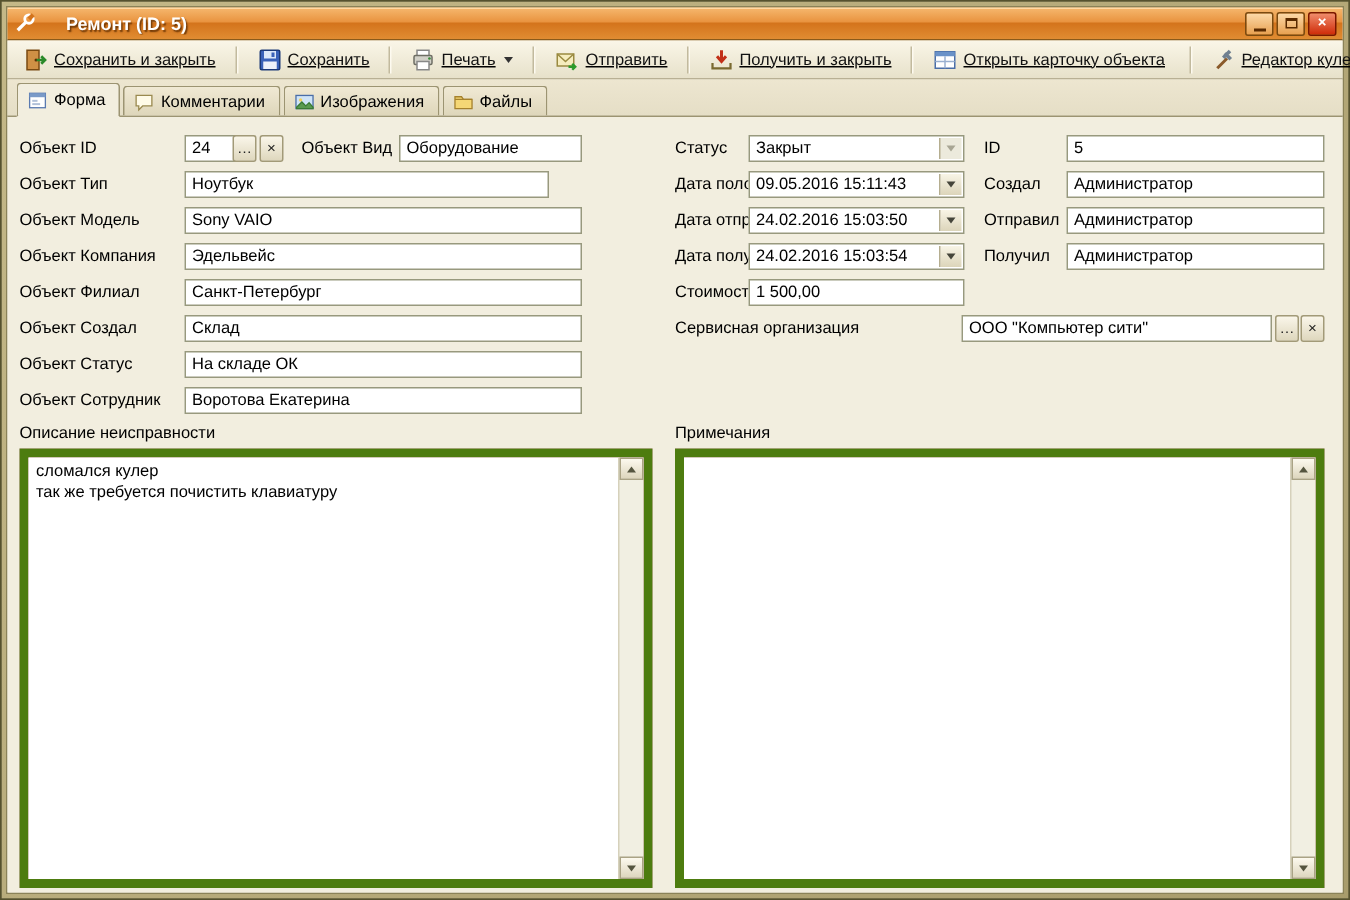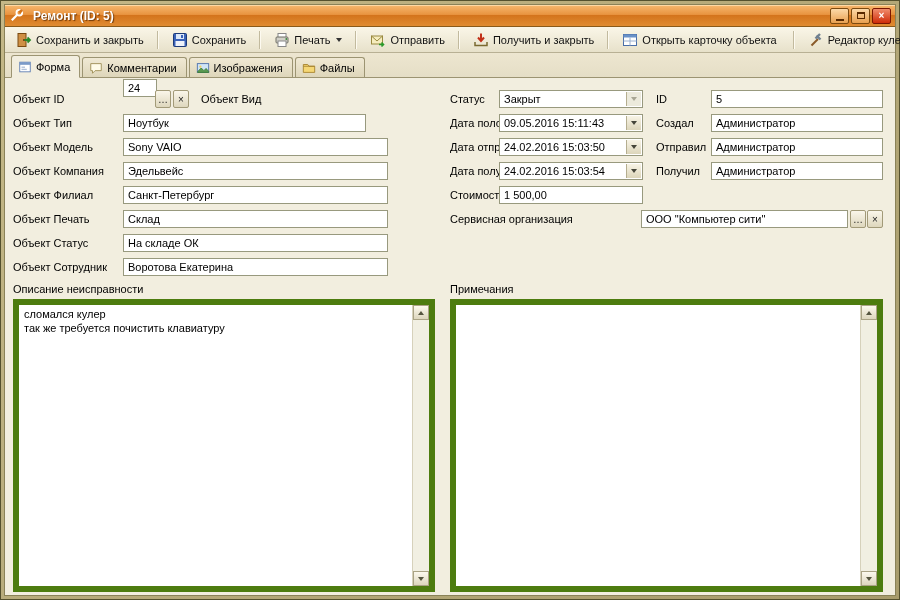--- a/index.html
+++ b/index.html
@@ -15,21 +15,21 @@
     padding:3px;
   }
   .window-inner {
     height:100%; display:flex; flex-direction:column;
     border:1px solid #8a8258; background:#efead8;
   }
   
   .titlebar {
     height:22px; flex:0 0 22px;
     background:linear-gradient(180deg,#f6b86f 0%,#e99440 45%,#d4741c 50%,#e08c32 100%);
-    display:flex; align-items:center; gap:9px; padding:0 4px;
+    display:flex; align-items:center; gap:20px; padding:0 4px;
     border-bottom:1px solid #8a5a1a;
     box-shadow:inset 0 1px 0 #ffd9a4;
   }
   .title {
     flex:1; color:#fff; font-weight:bold; font-size:12px;
     text-shadow:1px 1px 1px rgba(92,44,0,.85); white-space:nowrap; overflow:hidden;
   }
   .winbtns { display:flex; gap:2px; }
   .winbtn {
     width:19px; height:16px; border:1px solid #7a4a10; border-radius:2px;
@@ -41,21 +41,21 @@
     background:linear-gradient(#f08c6c,#cf2b08);
     border-color:#7a1600; color:#fff; font-weight:bold;
   }
   .glyph-min { width:8px; height:2px; background:#5a2a00; margin-top:8px; }
   .glyph-max { width:8px; height:7px; border:1px solid #5a2a00; border-top-width:2px; }
   
   .toolbar {
     height:26px; flex:0 0 26px;
     background:linear-gradient(#faf6e8,#e7e1ca);
     border-bottom:1px solid #b8b094;
-    display:flex; align-items:center; padding:0 4px; gap:3px;
+    display:flex; align-items:center; padding:0 4px; gap:3px;text-decoration:underline;
   }
   .tb-btn {
     display:flex; align-items:center; gap:4px; height:22px; padding:0 6px;
     font-family:inherit; font-size:11px; color:#111;
     background:transparent; border:1px solid transparent; border-radius:2px;
     white-space:nowrap; cursor:default;
   }
   .tb-sep { width:2px; height:18px; border-left:1px solid #c2ba9e; border-right:1px solid #fdfaf0; margin:0 3px; }
   .tb-spacer { flex:1; }
   .ticon svg { display:block; }
@@ -284,38 +284,39 @@
               <path d="M1.5 6 h13" stroke="#a5812c" fill="none"></path>
             </svg>
           </span>
       <span>Файлы</span>
     </div>
   </div>
 
   <div class="content">
 
     <div class="lbl" style="left:8px;top:12px">Объект ID</div>
-    <div class="fld" style="left:118px;top:1px;width:34px">24</div>
+    <div class="fld" style="left:118px;top:12px;width:34px">24</div>
     <button class="mini-btn" style="left:150px;top:12px">…</button>
     <button class="mini-btn" style="left:168px;top:12px">×</button>
     <div class="lbl" style="left:196px;top:12px">Объект Вид</div>
+    <div class="fld" style="left:261px;top:12px;width:122px">Оборудование</div>
 
     <div class="lbl" style="left:8px;top:36px">Объект Тип</div>
     <div class="fld" style="left:118px;top:36px;width:243px">Ноутбук</div>
 
     <div class="lbl" style="left:8px;top:60px">Объект Модель</div>
     <div class="fld" style="left:118px;top:60px;width:265px">Sony VAIO</div>
 
     <div class="lbl" style="left:8px;top:84px">Объект Компания</div>
     <div class="fld" style="left:118px;top:84px;width:265px">Эдельвейс</div>
 
     <div class="lbl" style="left:8px;top:108px">Объект Филиал</div>
     <div class="fld" style="left:118px;top:108px;width:265px">Санкт-Петербург</div>
 
-    <div class="lbl" style="left:8px;top:132px">Объект Печать</div>
+    <div class="lbl" style="left:8px;top:132px">Объект Создал</div>
     <div class="fld" style="left:118px;top:132px;width:265px">Склад</div>
 
     <div class="lbl" style="left:8px;top:156px">Объект Статус</div>
     <div class="fld" style="left:118px;top:156px;width:265px">На складе ОК</div>
 
     <div class="lbl" style="left:8px;top:180px">Объект Сотрудник</div>
     <div class="fld" style="left:118px;top:180px;width:265px">Воротова Екатерина</div>
 
     <div class="lbl" style="left:445px;top:12px">Статус</div>
     <div class="fld combo" style="left:494px;top:12px;width:144px">

